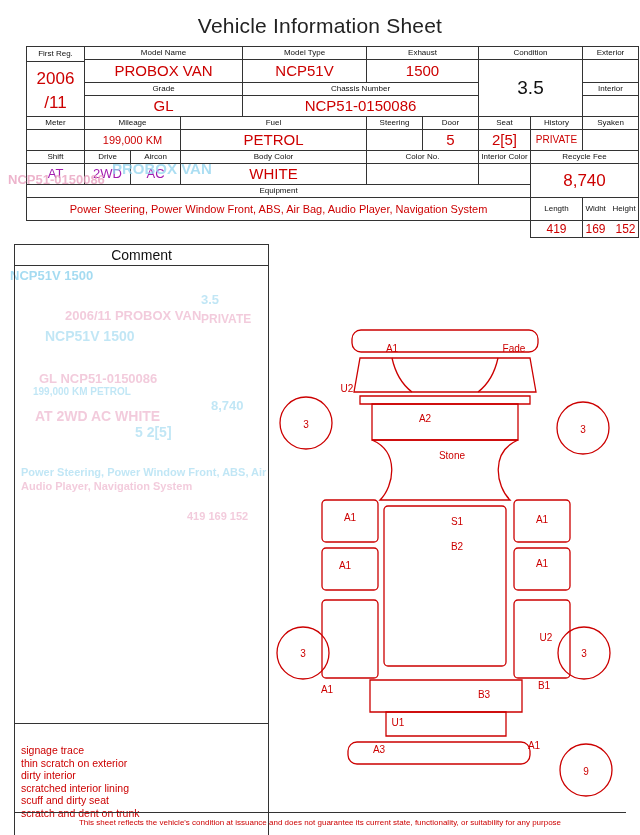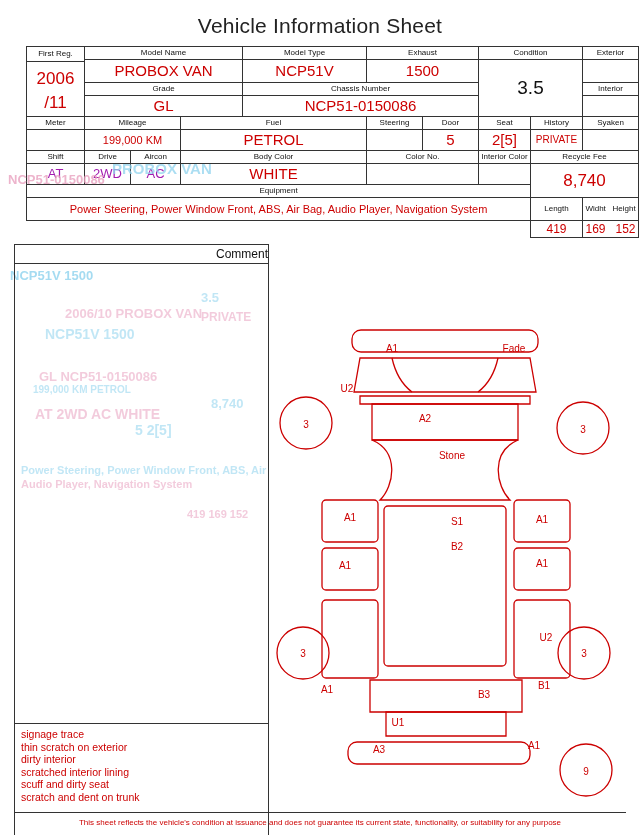--- a/index.html
+++ b/index.html
@@ -30,27 +30,27 @@
   .wm{position:absolute;pointer-events:none;white-space:nowrap;font-weight:700;}
   .wm1{left:112px;top:160px;font-size:15px;color:#8fd3ee;opacity:.75;}
   .wm2{left:8px;top:172px;font-size:13px;color:#e9a2c0;opacity:.8;}
   .wm3{left:10px;top:268px;font-size:13px;color:#8fd3ee;opacity:.8;}
   
   .lower{position:relative;margin:6px 14px 0 14px;width:612px;}
   .comment-box{
     position:absolute;left:0;top:0;width:255px;height:480px;
     border:1px solid #333;box-sizing:border-box;
   }
-  .comment-hdr{border-bottom:1px solid #333;text-align:right;font-size:12px;padding:2px 0;}
+  .comment-hdr{border-bottom:1px solid #333;text-align:center;font-size:14px;padding:2px 0;}
   .special-box{
     position:absolute;left:0;top:480px;width:255px;height:217px;
     border:1px solid #333;border-top:none;box-sizing:border-box;
   }
   .special-hdr{border-bottom:1px solid #333;text-align:center;font-size:8px;padding:2px 0;}
-  .special-list{padding:4px 6px;font-size:10.5px;color:#cc0000;line-height:12.5px;}
+  .special-list{padding:4px 6px;font-size:10.5px;color:#cc0000;line-height:12.5px;margin-top:16px;}
   .ghost{position:absolute;pointer-events:none;white-space:nowrap;font-weight:700;opacity:.55;}
   .footer{
     position:absolute;left:14px;top:818px;width:612px;
     font-size:8px;color:#cc0000;text-align:center;
   }
   .hline{position:absolute;left:14px;top:812px;width:612px;border-top:1px solid #333;}
   .diagtext{font-size:10px;fill:#cc0000;font-family:"Liberation Sans", sans-serif;}
 </style>
 </head>
 <body>
@@ -174,21 +174,21 @@
 
   <div class="wm wm1">PROBOX VAN</div>
   <div class="wm wm2">NCP51-0150086</div>
   <div class="wm wm3">NCP51V 1500</div>
 
   <div class="lower" style="top:0;">
 
     <div class="comment-box">
       <div class="comment-hdr">Comment</div>
       <div style="position:relative;height:460px;overflow:hidden;">
-        <div class="ghost" style="left:50px;top:42px;font-size:13px;color:#e9a2c0;">2006/10 PROBOX VAN</div>
+        <div class="ghost" style="left:50px;top:42px;font-size:13px;color:#e9a2c0;">2006/11 PROBOX VAN</div>
         <div class="ghost" style="left:30px;top:62px;font-size:14px;color:#8fd3ee;">NCP51V 1500</div>
         <div class="ghost" style="left:24px;top:105px;font-size:13px;color:#e9a2c0;">GL  NCP51-0150086</div>
         <div class="ghost" style="left:18px;top:120px;font-size:10px;color:#8fd3ee;">199,000 KM  PETROL</div>
         <div class="ghost" style="left:20px;top:142px;font-size:14px;color:#e9a2c0;">AT 2WD AC  WHITE</div>
         <div class="ghost" style="left:120px;top:158px;font-size:14px;color:#8fd3ee;">5  2[5]</div>
         <div class="ghost" style="left:6px;top:200px;font-size:11px;color:#8fd3ee;">Power Steering, Power Window  Front, ABS, Air Bag,</div>
         <div class="ghost" style="left:6px;top:214px;font-size:11px;color:#e9a2c0;">Audio Player, Navigation System</div>
         <div class="ghost" style="left:186px;top:26px;font-size:13px;color:#8fd3ee;">3.5</div>
         <div class="ghost" style="left:186px;top:46px;font-size:12px;color:#e9a2c0;">PRIVATE</div>
         <div class="ghost" style="left:196px;top:132px;font-size:13px;color:#8fd3ee;">8,740</div>

